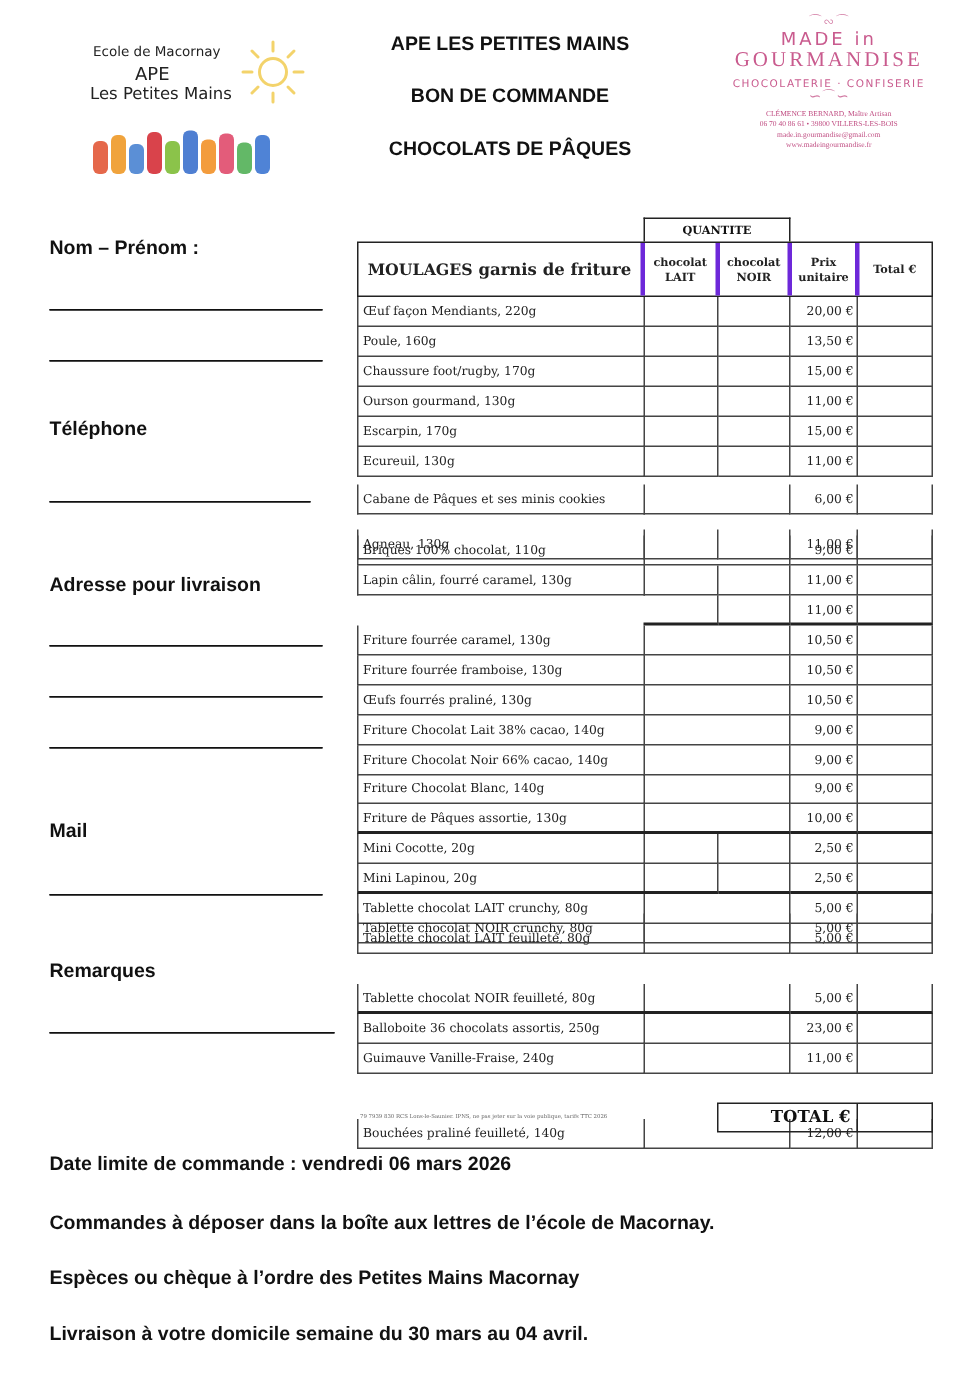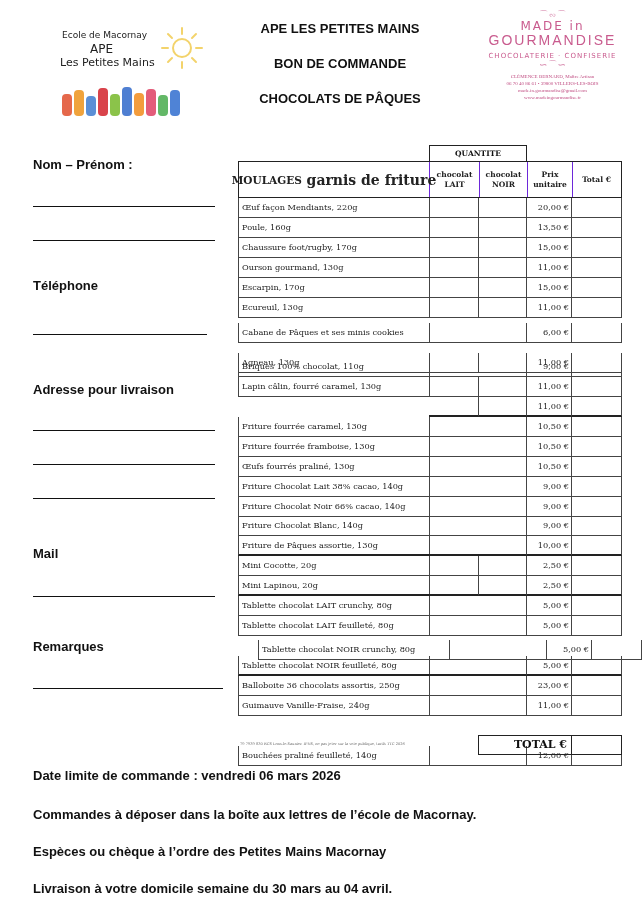--- a/index.html
+++ b/index.html
@@ -13,41 +13,41 @@
   .logo-left .t3 { position: absolute; left: 12px; top: 34px; font-family: "DejaVu Sans", sans-serif; font-size: 11px; color: #222; }
   .logo-left .sun { position: absolute; left: 112px; top: 4px; width: 44px; height: 44px; }
   .logo-left .hands { position: absolute; left: 12px; top: 62px; width: 128px; height: 32px; }
 
   .title-block { position: absolute; left: 225px; top: 22px; width: 230px; text-align: center; }
   .title-block div { font-weight: bold; font-size: 13px; line-height: 14px; margin-bottom: 21px; font-family: "Liberation Sans", sans-serif; }
 
   .logo-right { position: absolute; left: 470px; top: 10px; width: 165px; height: 112px; text-align: center; color: #c9568a; }
   .logo-right .orn { font-size: 10px; line-height: 10px; color: #d27aa3; }
   .logo-right .made { font-family: "DejaVu Sans", sans-serif; font-size: 12px; letter-spacing: 2px; line-height: 13px; color: #c95b8e; }
-  .logo-right .brand { font-family: Liberation Sans, sans-serif; font-size: 14px; letter-spacing: 2px; line-height: 15px; color: #c95b8e; }
+  .logo-right .brand { font-family: Liberation Serif, serif; font-size: 14px; letter-spacing: 2px; line-height: 15px; color: #c95b8e; }
   .logo-right .sub { font-family: "DejaVu Sans", sans-serif; font-size: 7px; letter-spacing: 1px; margin-top: 4px; color: #c95b8e; }
   .logo-right .info { font-family: "Liberation Serif", serif; font-size: 5px; line-height: 7px; color: #c04d82; margin-top: 3px; }
 
   
   .form { position: absolute; left: 33px; top: 0; width: 200px; }
   .flabel { position: absolute; left: 0; font-weight: bold; font-size: 13px; white-space: nowrap; font-family: "Liberation Sans", sans-serif; }
   .fline { position: absolute; left: 0; height: 1px; background: #111; border-top: 1px solid #111; }
 
   
   .tbl { position: absolute; left: 238px; top: 145px; width: 384px; }
   .row { position: absolute; left: 0; width: 384px; height: 20px; }
   .row .nm { position: absolute; left: 0; top: 0; width: 192px; height: 20px; border: 1px solid #444; border-top: none; padding-left: 3px; line-height: 19px; font-family: "DejaVu Serif", serif; font-size: 8.2px; white-space: nowrap; overflow: hidden; color: #222; }
   .row .q { position: absolute; top: 0; height: 20px; border-right: 1px solid #444; border-bottom: 1px solid #444; }
   .row .pr { position: absolute; left: 289px; top: 0; width: 45px; height: 20px; border-right: 1px solid #444; border-bottom: 1px solid #444; text-align: right; padding-right: 2px; line-height: 19px; font-family: "DejaVu Serif", serif; font-size: 8.2px; color: #222; }
   .row .tt { position: absolute; left: 334px; top: 0; width: 50px; height: 20px; border-right: 1px solid #444; border-bottom: 1px solid #444; }
   .row.thick .nm, .row.thick .q, .row.thick .pr, .row.thick .tt { border-bottom: 2px solid #222; }
 
   .hdr-q { position: absolute; left: 191px; top: 0; width: 98px; height: 16px; border: 1.5px solid #222; border-bottom: none; text-align: center; font-family: "DejaVu Serif", serif; font-weight: bold; font-size: 7.5px; line-height: 15px; }
   .hdr-row { position: absolute; left: 0; top: 16px; width: 384px; height: 37px; border: 1.5px solid #222; }
-  .hdr-row .h { position: absolute; top: 0; height: 35px; display: flex; align-items: center; justify-content: center; text-align: center; font-family: "DejaVu Serif", serif; font-weight: bold; color: #222; border-right: 1px solid #6d28d9; }
+  .hdr-row .h { position: absolute; top: 0; height: 35px; display: flex; align-items: center; justify-content: center; text-align: center; font-family: "DejaVu Serif", serif; font-weight: bold; color: #222; border-right: 3px solid #6d28d9; }
   .footnote { position: absolute; left: 2px; top: 597px; font-family: "DejaVu Serif", serif; font-size: 3.6px; color: #666; white-space: nowrap; }
   .total-lbl { position: absolute; left: 240px; top: 590px; width: 94px; height: 20px; border: 1.5px solid #222; text-align: right; padding-right: 4px; line-height: 17px; font-family: "DejaVu Serif", serif; font-weight: bold; font-size: 11px; }
   .total-val { position: absolute; left: 334px; top: 590px; width: 50px; height: 20px; border: 1.5px solid #222; border-left: none; }
 
   
   .notes { position: absolute; left: 33px; top: 768px; }
   .notes div { position: absolute; left: 0; font-weight: bold; font-size: 13px; white-space: nowrap; font-family: "Liberation Sans", sans-serif; }
 </style>
 </head>
 <body>
@@ -123,21 +123,21 @@
 
   <div class="flabel" style="top:639px">Remarques</div>
   <div class="fline" style="top:688px; width:190px"></div>
 </div>
 
 <div class="tbl">
   <div class="hdr-q">QUANTITE</div>
   <div class="hdr-row">
     <div class="h" style="left:0; width:191px; font-size:9.5px;">
       <span style="font-size:10.5px">MOULAGES</span>
-        <span style="font-size:14px; white-space:pre"> garnis de friture</span>
+        <span style="font-size:11px; white-space:pre"> garnis de friture</span>
     </div>
     <div class="h" style="left:191px; width:50px; font-size:7.5px; line-height:10px;">chocolat LAIT</div>
     <div class="h" style="left:241px; width:48px; font-size:7.5px; line-height:10px;">chocolat NOIR</div>
     <div class="h" style="left:289px; width:45px; font-size:7.5px; line-height:10px;">Prix unitaire</div>
     <div class="h" style="left:334px; width:47px; font-size:7.5px; border-right:none;">Total €</div>
   </div>
 
   <div id="rows">
       <div class="row" style="top: 53px;">
       <div class="nm">Œuf façon Mendiants, 220g</div>
@@ -274,21 +274,21 @@
       <div class="q" style="left:191px;width:98px"></div>
       <div class="pr">5,00 €</div>
       <div class="tt"></div>
       </div>
       <div class="row" style="top: 470.9px;">
       <div class="nm">Tablette chocolat LAIT feuilleté, 80g</div>
       <div class="q" style="left:191px;width:98px"></div>
       <div class="pr">5,00 €</div>
       <div class="tt"></div>
       </div>
-      <div class="row" style="top: 495px; margin-left: 20px;">
+      <div class="row" style="top: 464px;">
       <div class="nm">Tablette chocolat NOIR crunchy, 80g</div>
       <div class="q" style="left:191px;width:98px"></div>
       <div class="pr">5,00 €</div>
       <div class="tt"></div>
       </div>
       <div class="row thick" style="top: 510.7px;">
       <div class="nm">Tablette chocolat NOIR feuilleté, 80g</div>
       <div class="q" style="left:191px;width:98px"></div>
       <div class="pr">5,00 €</div>
       <div class="tt"></div>

